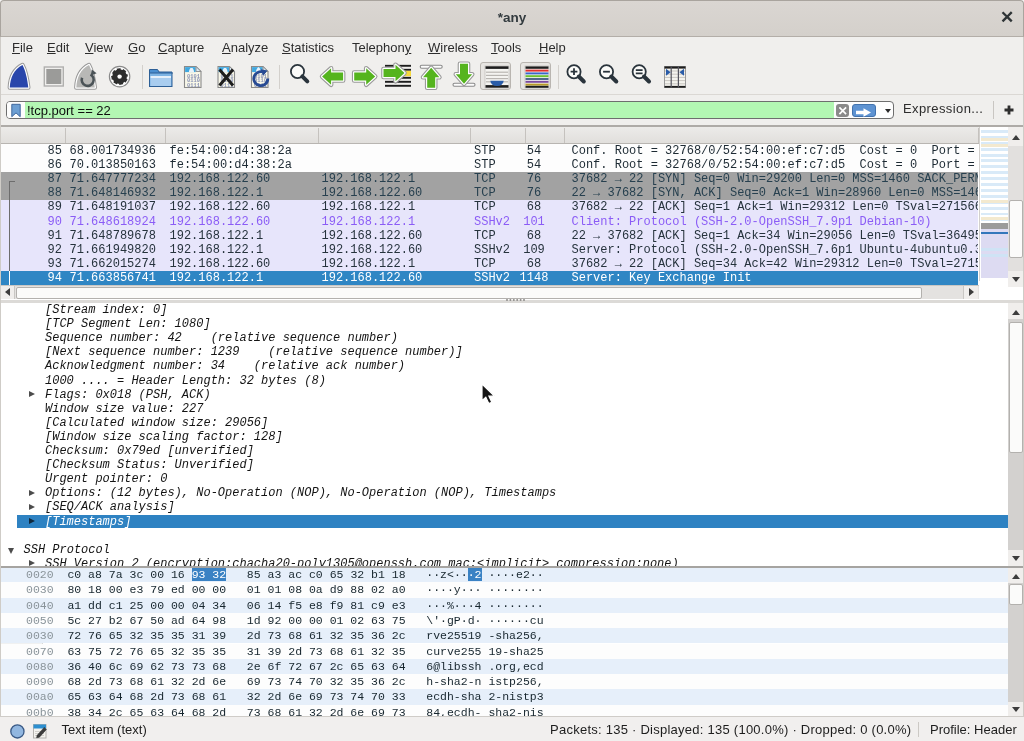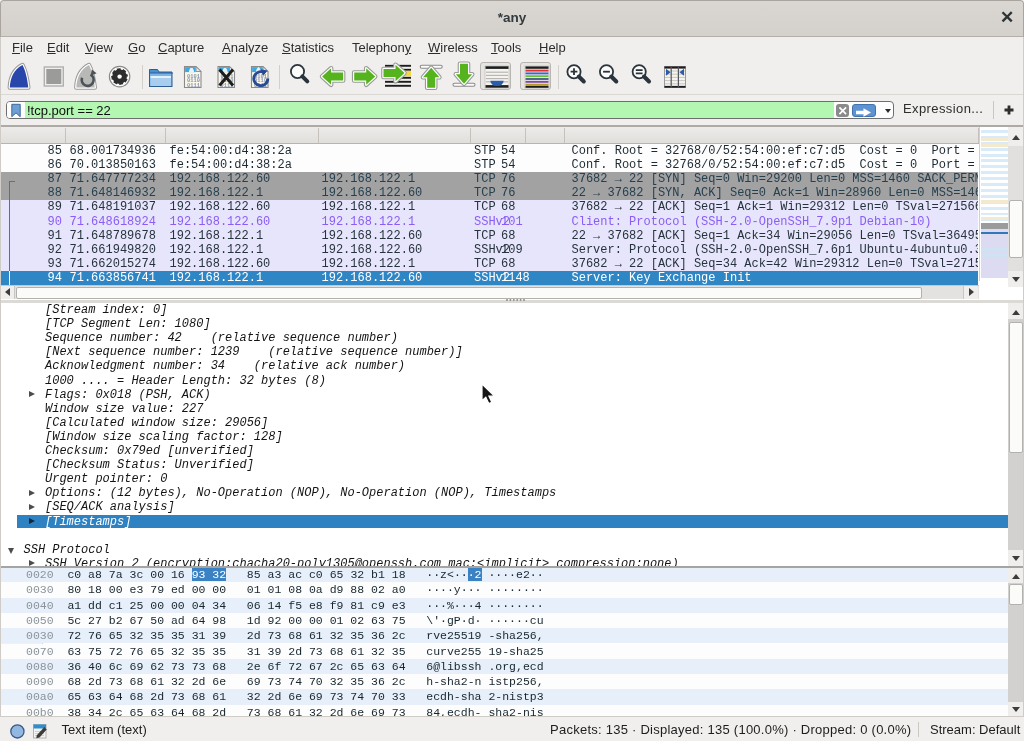--- a/index.html
+++ b/index.html
@@ -33,21 +33,21 @@
 #phead{left:0;top:0;width:1007px;height:17px;background:linear-gradient(#ecebe9,#e1dfdc);border-bottom:1px solid #b8b5b1;}
 .hc{position:absolute;top:1.5px;font-size:12px;color:#161616;margin-top:47px;}
 .hsep{position:absolute;top:1px;width:1px;height:15px;background:#c5c2be;}
 .prow{position:absolute;left:0;width:977px;height:14.2px;font-size:12px;line-height:14.2px;white-space:pre;overflow:hidden;}
 .prow span{position:absolute;top:0;}
 .c-no{left:0;width:61px;text-align:right;}
 .c-time{left:68.5px;}
 .c-src{left:168.5px;}
 .c-dst{left:320.5px;}
 .c-proto{left:473px;}
-.c-len{left:500px;width:66px;text-align:left;}
+.c-len{left:500px;width:66px;text-align:center;}
 .c-info{left:570.5px;width:406px;overflow:hidden;white-space:pre;}
 
 #minimap{left:977.5px;top:0px;width:29.5px;height:154px;background:#fff;border-left:1px solid #d2d0cd;}
 .mm{position:absolute;left:1px;width:28.5px;}
 
 .sbv{position:absolute;width:16px;background:#dad8d6;}
 .sbtn{position:absolute;left:0;width:16px;background:#f0eeec;text-align:center;color:#3c3c3c;}
 .sthumb{position:absolute;left:0.5px;width:14px;background:#fbfbfa;border:1px solid #b3b1ae;border-radius:2px;}
 .tri{display:inline-block;width:0;height:0;}
 
@@ -365,18 +365,18 @@
       <g stroke="#c9c7c2" stroke-width="0.8">
         <line x1="2" y1="7.5" x2="11" y2="7.5"></line>
         <line x1="2" y1="9.5" x2="11" y2="9.5"></line>
         <line x1="2" y1="11.5" x2="11" y2="11.5"></line>
       </g>
       <path d="M4.2,11.2 L11.2,3.4 L13.4,5.4 L6.4,13.2 L3.6,13.8 Z" fill="#3c3c3c" stroke="#222" stroke-width="0.5"></path>
     </svg>
     <div class="sbtext" style="left:61.5px">Text item (text)</div>
     <div class="sbtext" style="left:550px;letter-spacing:0.25px">Packets: 135 · Displayed: 135 (100.0%) · Dropped: 0 (0.0%)</div>
     <div class="abs" style="left:918px;top:5px;width:1px;height:15px;background:#ccc9c5"></div>
-    <div class="sbtext" style="left:930px">Stream: Default</div>
+    <div class="sbtext" style="left:930px">Profile: Header</div>
   </div>
 <div class="abs" style="left:0;top:37px;width:1px;height:679px;background:#cfccc7"></div>
 <div class="abs" style="left:1023px;top:37px;width:1px;height:679px;background:#cfccc7"></div>
 <svg class="abs" style="left:481px;top:383px" width="16" height="22">
     <path d="M1,1 L1,17.8 L4.8,14.2 L7.8,20.6 L10.8,19.3 L7.9,13.2 L13.4,13.1 Z" fill="#151515" stroke="#fff" stroke-width="1.2"></path>
   </svg>
 </body></html>

